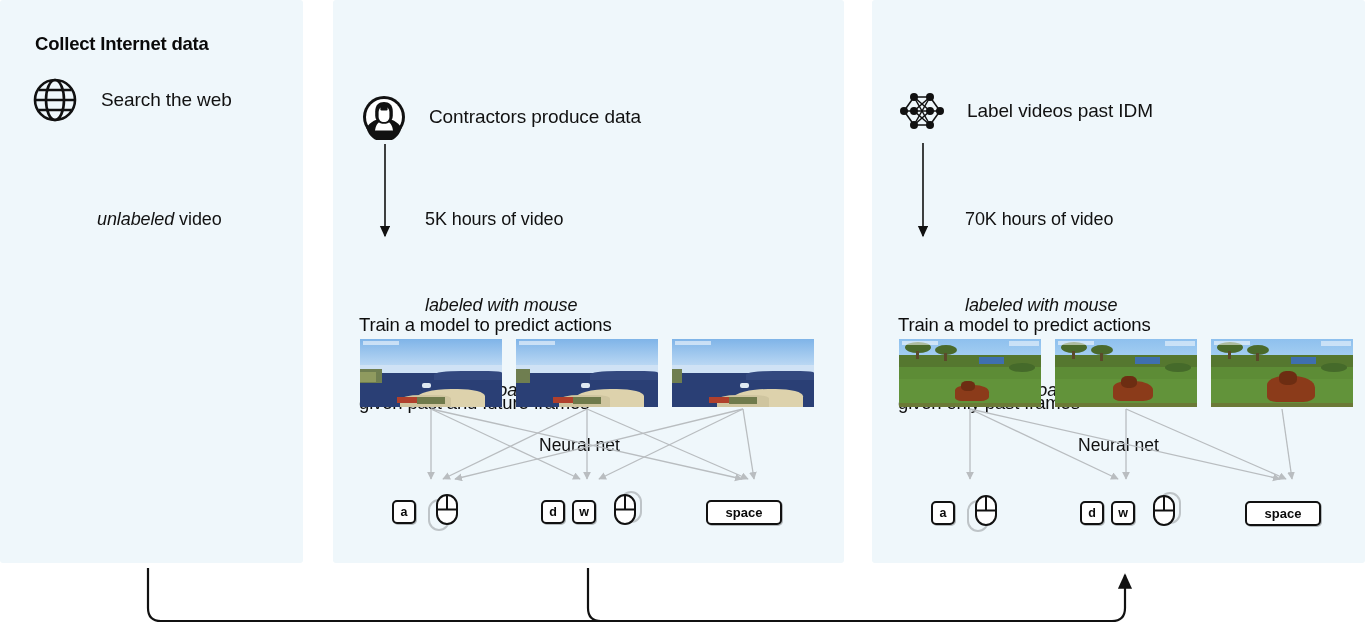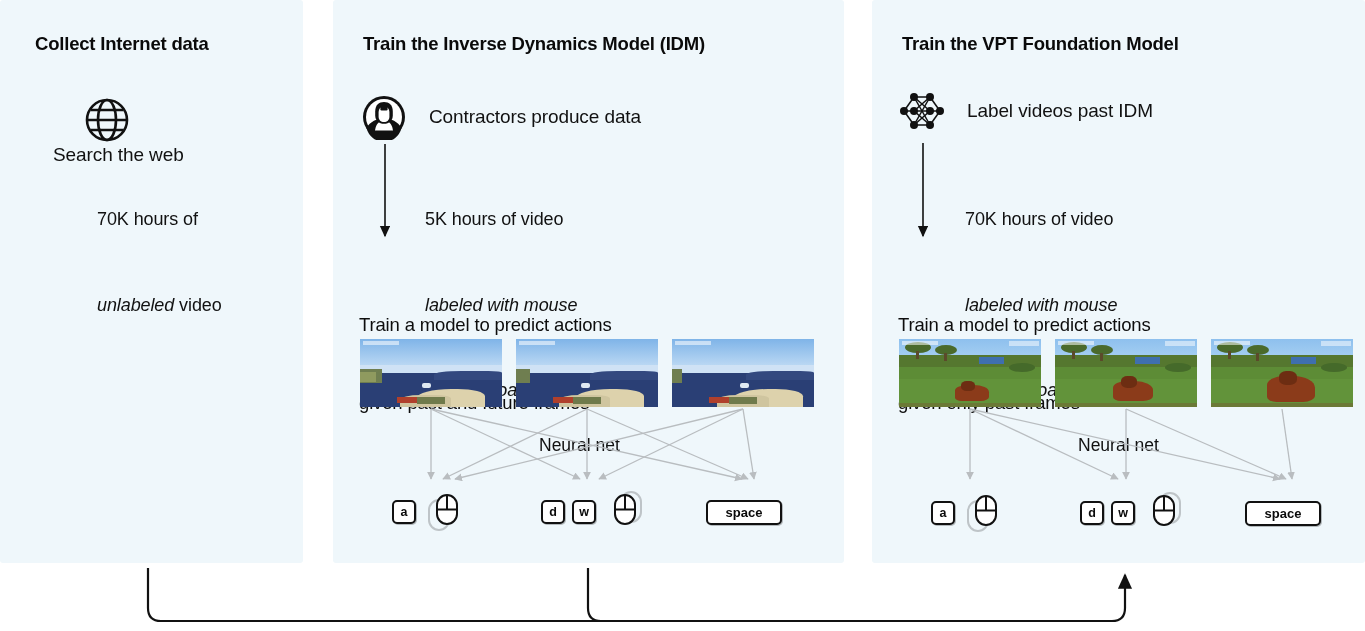--- a/index.html
+++ b/index.html
@@ -154,41 +154,39 @@
   .mouse-wrap{position:absolute;width:44px;height:40px;}
 </style>
 </head>
 <body>
 
 <div class="stage">
 
   <div class="panel" id="panel-1">
     <div class="panel-title" style="left:35px;top:33px;">Collect Internet data</div>
 
-    <div class="icon-row" style="left:31px;top:96px;flex-direction:column;">
+    <div class="icon-row" style="left:31px;top:76px;">
       <span style="width:48px;height:48px;display:inline-block;">
         <svg width="48" height="48" viewBox="0 0 48 48">
           <circle cx="24" cy="24" r="20" fill="none" stroke="#111" stroke-width="2.6"></circle>
           <ellipse cx="24" cy="24" rx="9" ry="20" fill="none" stroke="#111" stroke-width="2.6"></ellipse>
           <line x1="4" y1="24" x2="44" y2="24" stroke="#111" stroke-width="2.6"></line>
           <line x1="7.6" y1="14" x2="40.4" y2="14" stroke="#111" stroke-width="2.6"></line>
           <line x1="7.6" y1="34" x2="40.4" y2="34" stroke="#111" stroke-width="2.6"></line>
         </svg>
       </span>
       <span class="row-label" style="margin-left:22px;">Search the web</span>
     </div>
 
     <div class="sub-note" style="left:97px;top:148px;">
-      <div>70K hours of</div>
       <div><span class="ital">unlabeled</span><span> video</span></div>
     </div>
   </div>
 
   <div class="panel" id="panel-2">
-    <div class="panel-title" style="left:30px;top:33px;">Train the Inverse Dynamics Model (IDM)</div>
 
     <div class="icon-row" style="left:28px;top:94px;">
       <span style="width:46px;height:46px;display:inline-block;">
         <svg width="46" height="46" viewBox="0 0 46 46">
           <circle cx="23" cy="23" r="21" fill="#111"></circle>
           <circle cx="23" cy="23" r="18" fill="#fff"></circle>
           <path d="M5.5 34 C9 27.5 16 24.5 23 24.5 C30 24.5 37 27.5 40.5 34 A18 18 0 0 1 5.5 34 Z" fill="#111"></path>
           <path d="M14 36.5 C15 29.5 18.5 26.5 23 26.5 C27.5 26.5 31 29.5 32 36.5 Z" fill="#fff"></path>
           <path d="M14.2 17.5 C14.2 10.8 18 8 23 8 C28 8 31.8 10.8 31.8 17.5 L31.8 21.5 C31.8 26.6 28 29.8 23 29.8 C18 29.8 14.2 26.6 14.2 21.5 Z" fill="#111"></path>
           <path d="M17.6 18.6 C17.6 14.6 19.8 12.4 23 12.4 C26.2 12.4 28.4 14.6 28.4 18.6 L28.4 22.4 C28.4 26 26.1 28 23 28 C19.9 28 17.6 26 17.6 22.4 Z" fill="#fff"></path>
@@ -274,21 +272,20 @@
         <rect x="12" y="9" width="20" height="29" rx="10" fill="#fff" stroke="#111" stroke-width="2"></rect>
         <line x1="22" y1="9" x2="22" y2="23.5" stroke="#111" stroke-width="2"></line>
         <line x1="12" y1="23.5" x2="32" y2="23.5" stroke="#111" stroke-width="2"></line>
       </svg>
     </div>
 
     <div class="keycap space" style="left:373px;top:500px;">space</div>
   </div>
 
   <div class="panel" id="panel-3">
-    <div class="panel-title" style="left:30px;top:33px;">Train the VPT Foundation Model</div>
 
     <div class="icon-row" style="left:23px;top:86px;">
       <span style="width:54px;height:50px;display:inline-block;">
         <svg width="54" height="50" viewBox="0 0 54 50">
           <g stroke="#111" stroke-width="1.5">
             <line x1="9" y1="25" x2="19" y2="11"></line>
               <line x1="9" y1="25" x2="19" y2="25"></line>
               <line x1="9" y1="25" x2="19" y2="39"></line>
             <line x1="45" y1="25" x2="35" y2="11"></line>
               <line x1="45" y1="25" x2="35" y2="25"></line>

